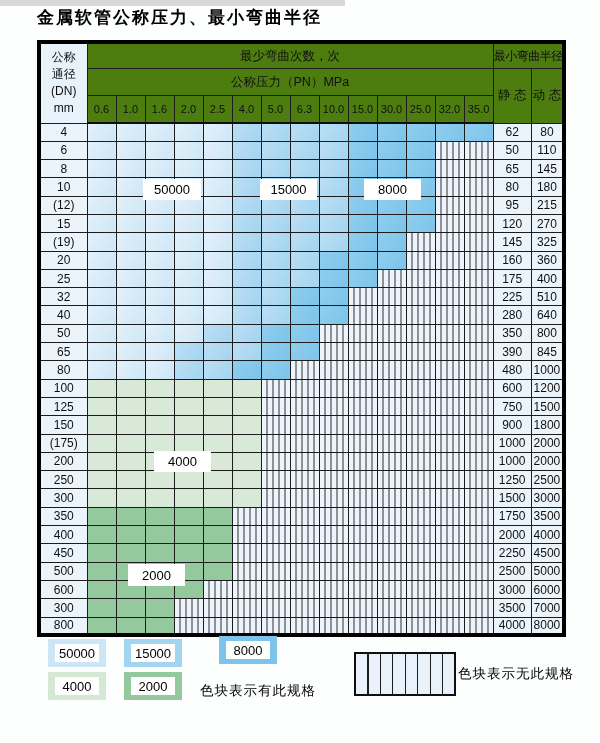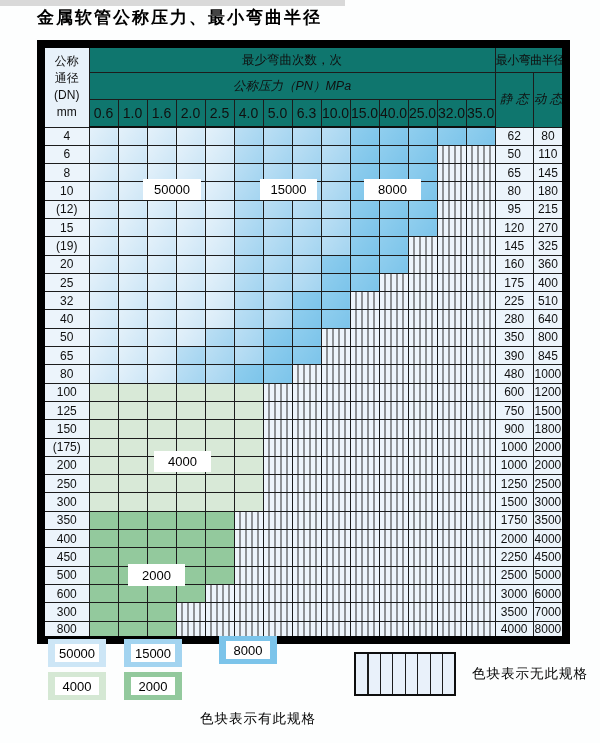--- a/index.html
+++ b/index.html
@@ -3,27 +3,27 @@
 <meta charset="utf-8">
 <style>
   html,body{margin:0;padding:0;background:#ffffff;}
   .page{position:relative;width:600px;height:743px;background:#fdfefe;
         font-family:"Liberation Sans",sans-serif;color:#101010;overflow:hidden;}
   .scan-strip{position:absolute;left:0;top:0;width:345px;height:6px;background:#d9d9d9;}
   .title{position:absolute;left:37px;top:6px;margin:0;font-family:"DejaVu Serif",serif;
          font-size:17px;font-weight:bold;letter-spacing:2px;color:#000;text-align:center;}
   
   table.spec{position:absolute;left:37px;top:40px;width:526px;border-collapse:collapse;
-             table-layout:fixed;border:8px solid #000000;}
+             table-layout:fixed;border:4px solid #000000;}
   .spec th,.spec td{border:1px solid #1c1c1c;padding:0;text-align:center;vertical-align:middle;
                     font-weight:normal;overflow:hidden;white-space:nowrap;}
-  .spec thead th{background:#0f766e;font-size:12.5px;}
+  .spec thead th{background:#4d7c0f;font-size:12.5px;}
   .spec .h1 th{height:24px;}
-  .spec .h2 th{height:26px;font-style:italic;}
-  .spec .h3 th{height:26px;font-size:14px;border-bottom:2px solid #0e0e0e;}
+  .spec .h2 th{height:26px;}
+  .spec .h3 th{height:26px;font-size:11px;border-bottom:2px solid #0e0e0e;}
   .spec .dn-h{background:#e8f2fa;font-size:12px;line-height:1.42;white-space:pre-line;}
   .spec .radius-h{font-size:12px;letter-spacing:-0.5px;}
   .spec tbody tr{height:18.3px;}
   .spec tbody td{font-size:12px;}
   td.dn,td.st,td.dy{background:#ecf4fb;}
   
   td.c1{background:linear-gradient(125deg,#e4f1fa 0%,#cde6f6 100%);}
   td.c2{background:linear-gradient(125deg,#bcdff4 0%,#a3d4f0 100%);}
   td.c3{background:linear-gradient(125deg,#90ceee 0%,#7cc4ea 100%);}
   td.c4{background:#d8e9d7;}
@@ -74,21 +74,21 @@
           <th>0.6</th>
           <th>1.0</th>
           <th>1.6</th>
           <th>2.0</th>
           <th>2.5</th>
           <th>4.0</th>
           <th>5.0</th>
           <th>6.3</th>
           <th>10.0</th>
           <th>15.0</th>
-          <th>40.0</th>
+          <th>30.0</th>
           <th>25.0</th>
           <th>32.0</th>
           <th>35.0</th>
         </tr>
     </thead>
     <tbody id="tbody">
         <tr>
           <td class="dn">4</td>
           <td class="c1"></td>
           <td class="c1"></td>
@@ -625,22 +625,22 @@
 
   <div id="overlays">
       <div class="ovl" style="left: 143px; top: 179px; width: 58px; height: 21px;">50000</div>
       <div class="ovl" style="left: 260px; top: 179px; width: 57px; height: 21px;">15000</div>
       <div class="ovl" style="left: 364px; top: 179px; width: 57px; height: 21px;">8000</div>
       <div class="ovl" style="left: 154px; top: 451px; width: 57px; height: 21px;">4000</div>
       <div class="ovl" style="left: 128px; top: 564px; width: 57px; height: 22px;">2000</div>
     </div>
   <div id="legend">
     <div class="none-box"></div>
-    <div class="legend-text" style="left:200px;top:682px;margin-top:28px;">色块表示有此规格</div>
-    <div class="legend-text" style="left:472px;top:665px;">色块表示无此规格</div>
+    <div class="legend-text" style="left:200px;top:682px;">色块表示有此规格</div>
+    <div class="legend-text" style="left:458px;top:665px;">色块表示无此规格</div>
   <div class="sw k1" style="left: 48px; top: 639px; width: 58px; height: 28px;">
         <div class="inner">50000</div>
       </div>
       <div class="sw k2" style="left: 124px; top: 639px; width: 58px; height: 28px;">
         <div class="inner">15000</div>
       </div>
       <div class="sw k3" style="left: 219px; top: 636px; width: 58px; height: 28px;">
         <div class="inner">8000</div>
       </div>
       <div class="sw k4" style="left: 48px; top: 672px; width: 58px; height: 28px;">

